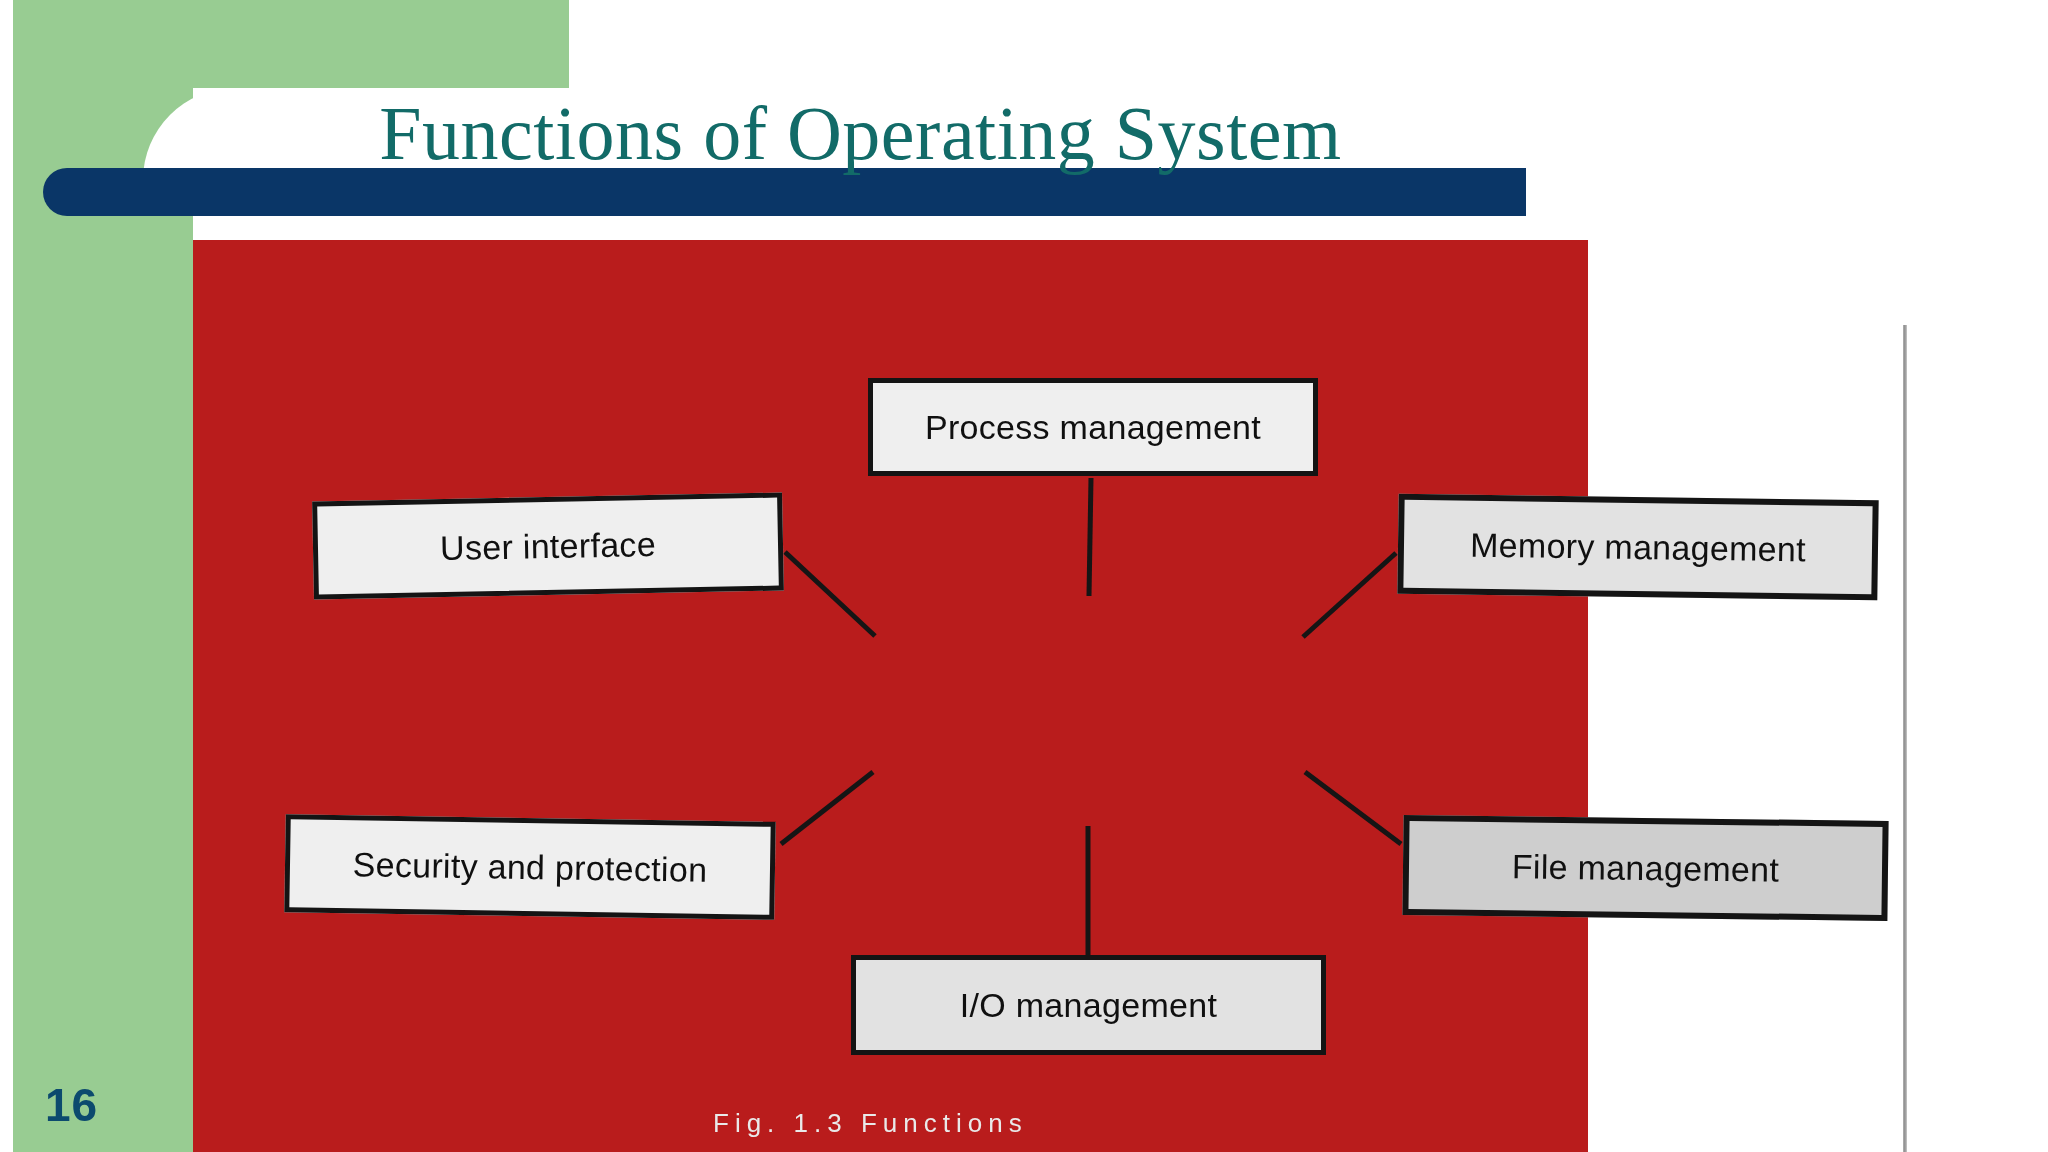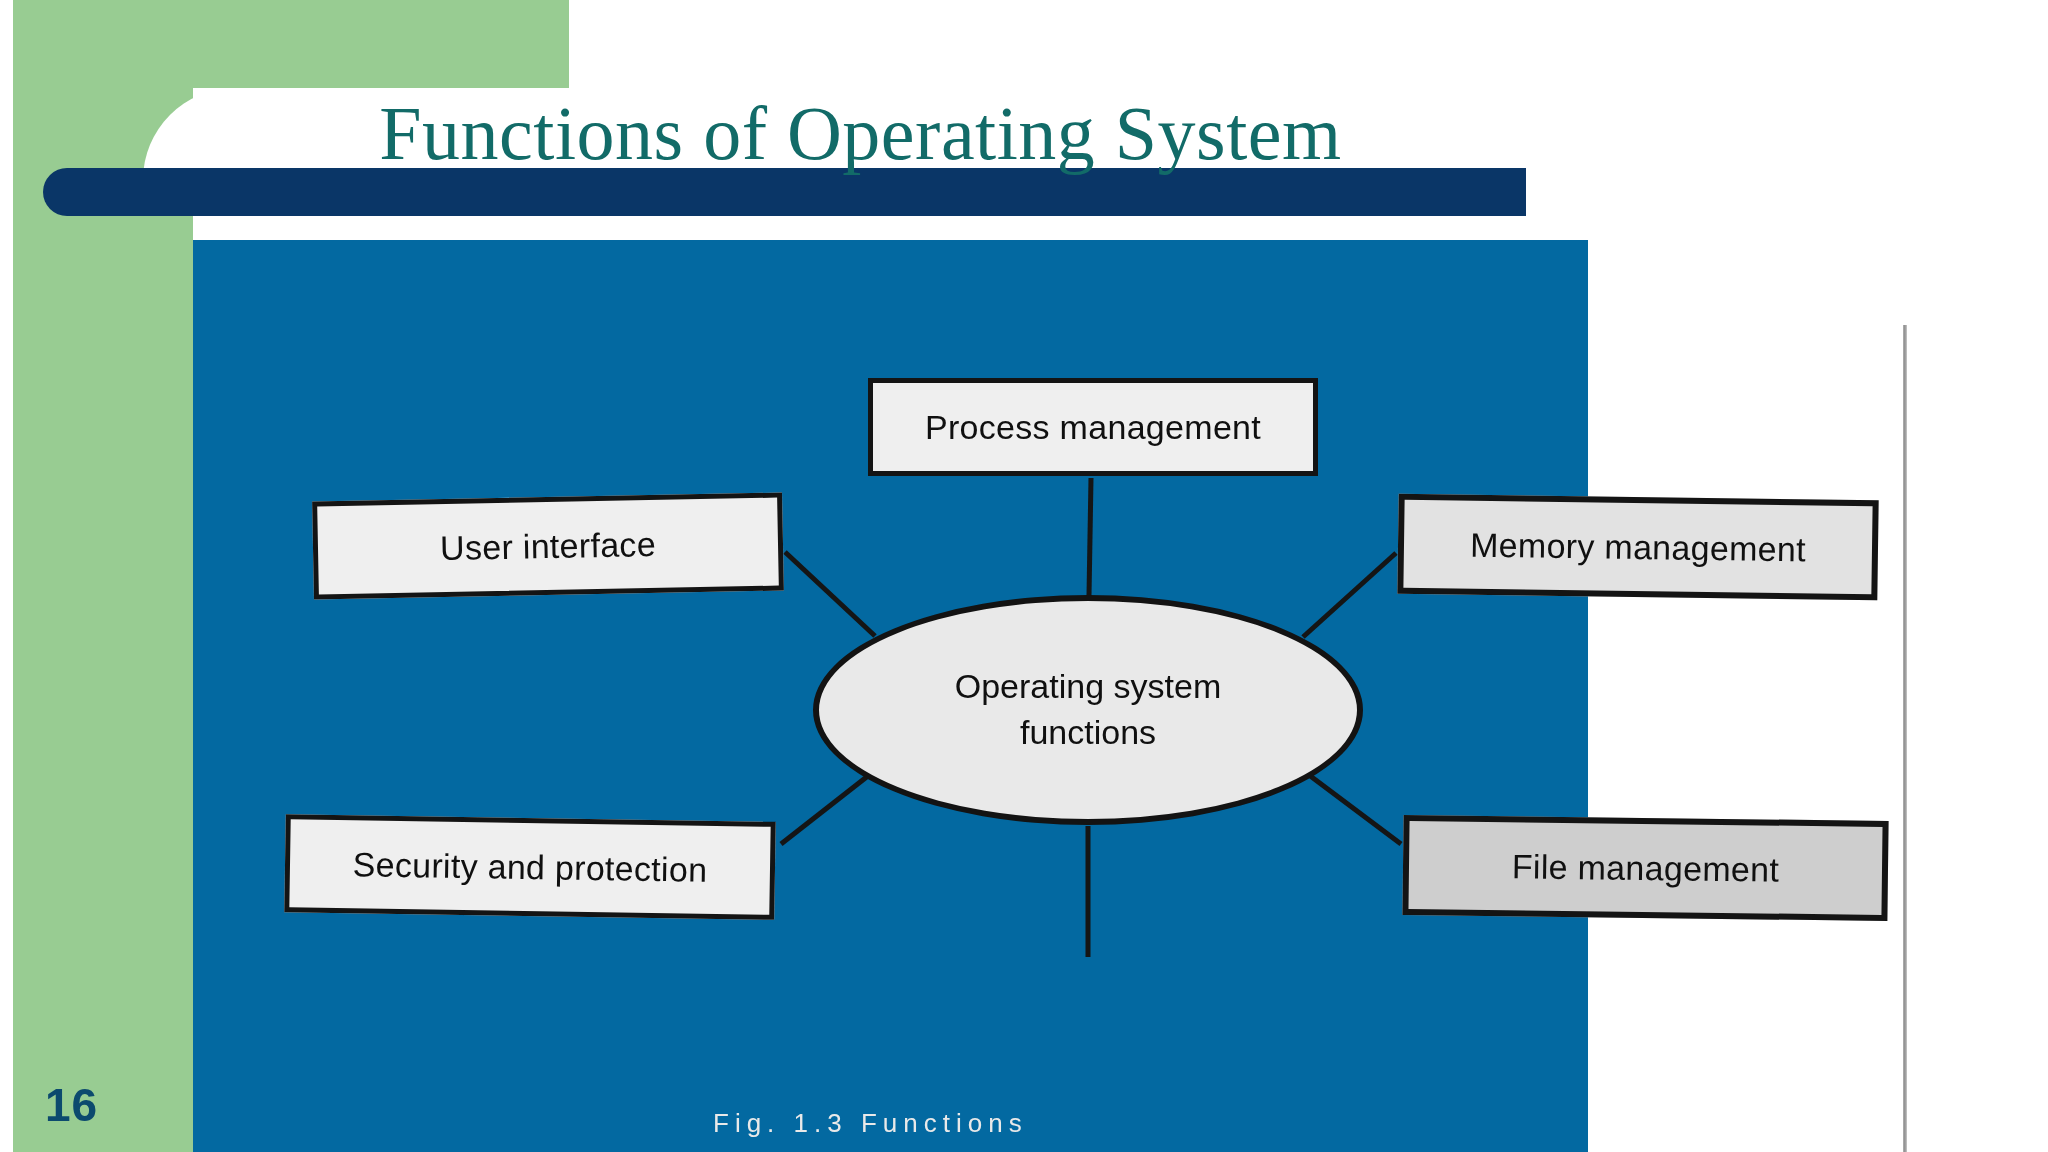--- a/index.html
+++ b/index.html
@@ -92,21 +92,21 @@
     letter-spacing: 1px;
   }
 
   
   .figure-area {
     position: absolute;
     left: 180px;
     top: 240px;
     width: 1395px;
     height: 912px;
-    background: #0369a1;
+    background: #b91c1c;
   }
   .figure-right-rule {
     position: absolute;
     left: 1890px;
     top: 325px;
     width: 4px;
     height: 827px;
     background: linear-gradient(90deg,#b2b2b2 0%, #8e8e8e 45%, #c9c9c9 100%);
   }
 
@@ -235,25 +235,22 @@
       <div class="dgm-box shade-light" id="box-process">Process management</div>
 
       <div class="dgm-box shade-light" id="box-user">User interface</div>
 
       <div class="dgm-box shade-mid" id="box-memory">Memory management</div>
 
       <div class="dgm-box shade-light" id="box-security">Security and protection</div>
 
       <div class="dgm-box shade-dark" id="box-file">File management</div>
 
-
-      <div class="dgm-ellipse">
-        <span>Operating system</span>
-        <span>functions</span>
-      </div>
+      <div class="dgm-box shade-mid" id="box-io">I/O management</div>
+
 
       <div class="scan-caption">Fig. 1.3   Functions</div>
     </div>
   </div>
 
   <div class="figure-right-rule"></div>
 
   <div class="slide-number">16</div>
 
 </div>

